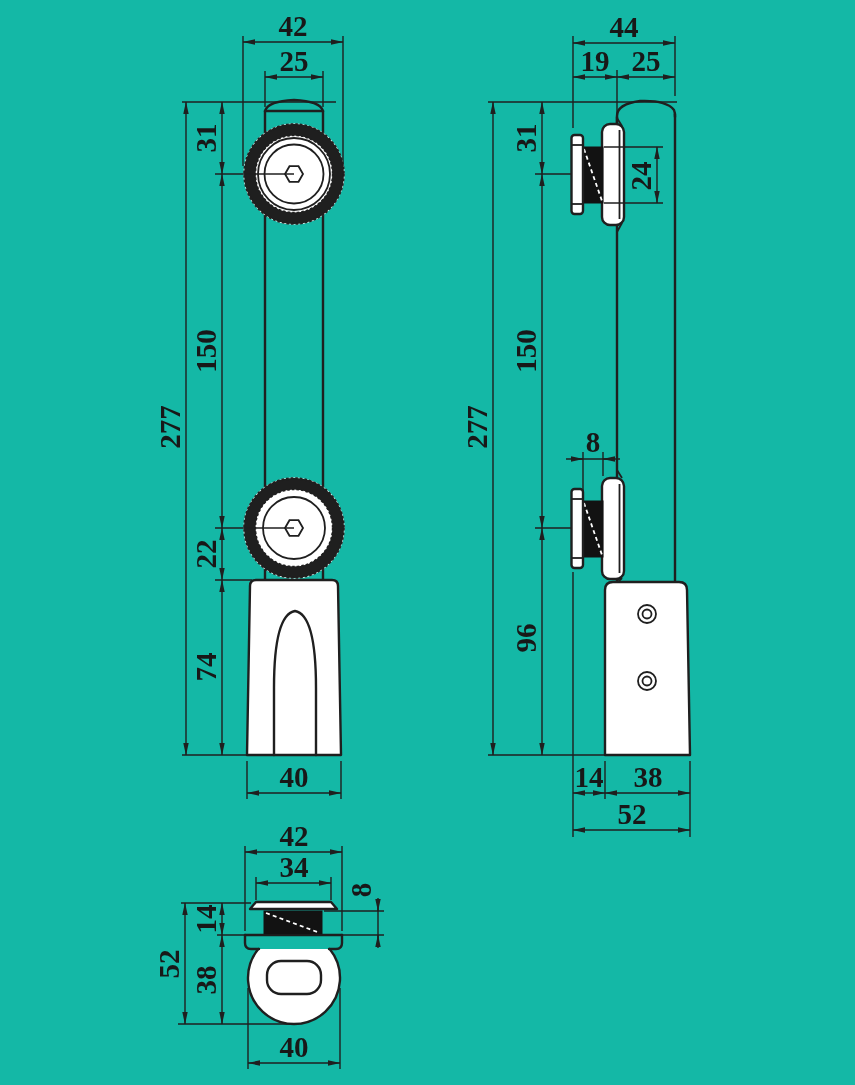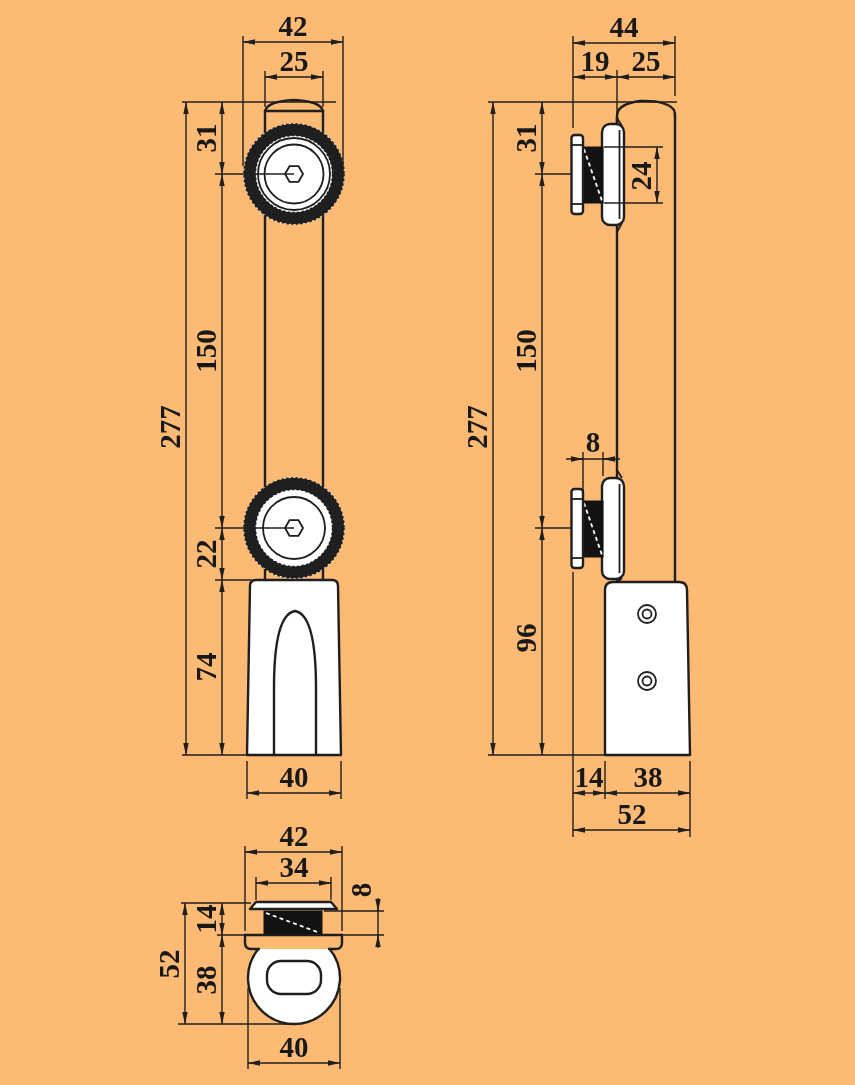--- a/index.html
+++ b/index.html
@@ -1,16 +1,16 @@
 <!DOCTYPE html>
 <html><head>
 <meta charset="utf-8">
 <style>
   html,body{margin:0;padding:0;background:#ffffff;}
-  .page{width:855px;height:1085px;background:#fdba74;position:relative;overflow:hidden;}
+  .page{width:855px;height:1085px;background:#14b8a6;position:relative;overflow:hidden;}
   svg{display:block;}
   text{font-family:"Liberation Serif","DejaVu Serif",serif;font-weight:700;font-size:29px;fill:#181818;}
   .outline{stroke:#1f1f1f;stroke-width:2.4;fill:none;stroke-linecap:round;stroke-linejoin:round;}
   .outline-thin{stroke:#1f1f1f;stroke-width:1.8;fill:none;}
   .whitefill{fill:#ffffff;}
   .dim{stroke:#1f1f1f;stroke-width:1.4;fill:none;}
   .knurl{stroke:#1f1f1f;fill:none;}
   .blackpart{fill:#121212;stroke:#121212;stroke-width:1;}
   .diag{stroke:#ffffff;stroke-width:1.8;stroke-dasharray:4 3.2;fill:none;}
 </style>

